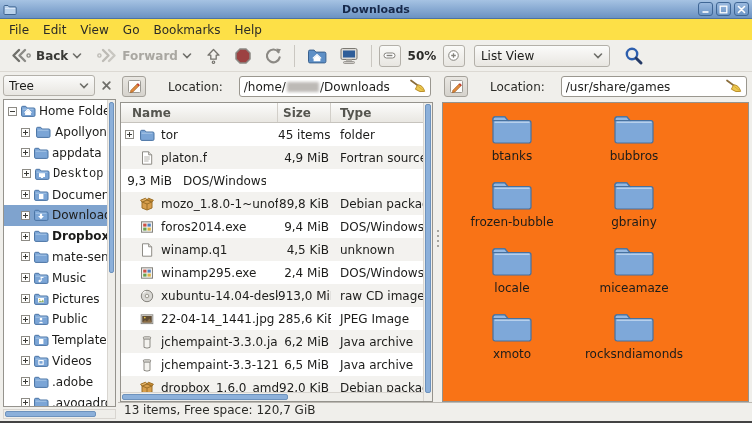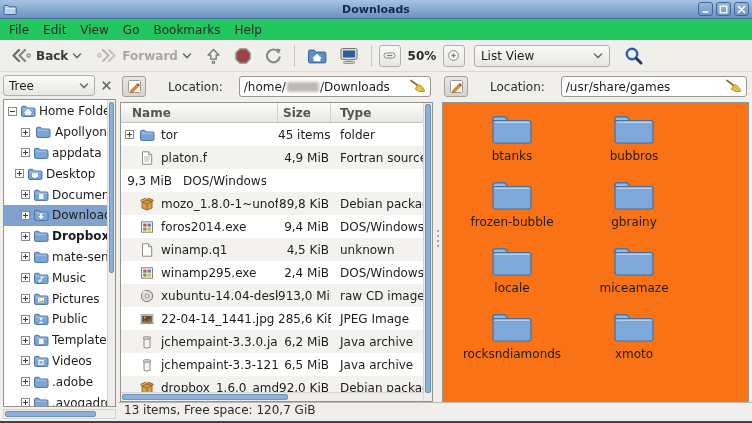--- a/index.html
+++ b/index.html
@@ -11,21 +11,21 @@
   
   .titlebar{height:18px;flex:none;display:flex;align-items:center;padding:0 3px;
     background:linear-gradient(#a6c3e3,#6b92c2);border-bottom:1px solid #4d73a1;position:relative}
   .win-icon{display:flex;z-index:1}
   .title{position:absolute;left:0;right:0;text-align:center;font-weight:bold;font-size:11px;color:#16284a}
   .win-controls{margin-left:auto;display:flex;gap:3px;z-index:1}
   .wbtn{width:15px;height:14px;border:1px solid #3f6695;border-radius:3px;padding:0;
     background:linear-gradient(#9ab9de,#6d96c6);display:flex;align-items:center;justify-content:center}
 
   
-  .menubar{height:21px;flex:none;background:#22c55e;display:flex;align-items:center;padding:0 2px}
+  .menubar{height:21px;flex:none;background:#fde047;display:flex;align-items:center;padding:0 2px}
   .menu-item{padding:0 7px;line-height:20px;color:#2b2b28}
 
   
   .toolbar{height:31px;flex:none;background:#f0efeb;display:flex;align-items:center;padding:0 4px;gap:2px;
     border-bottom:1px solid #dcd9d3}
   .tb-btn{display:flex;align-items:center;gap:4px;padding:3px 6px;background:transparent;border:0;font:inherit}
   .tb-label{font-weight:bold;color:#3a3a36}
   .tb-btn.disabled .tb-label{color:#a9a7a1}
   .tb-icon-btn{padding:3px 5px;background:none;border:0;display:flex;align-items:center}
   .tb-sep{width:1px;height:22px;background:#cac7c1;margin:0 5px;flex:none}
@@ -333,21 +333,21 @@
                 </svg>
               </span>
               <span class="tree-icon">
                 <svg width="16" height="16" viewBox="0 0 16 16">
                   <path d="M1.5 4.5 q0-1.2 1.2-1.2 h3 l1.5 1.7 h6.6 q1.2 0 1.2 1.2 v6 q0 1.2-1.2 1.2 h-11 q-1.2 0-1.2-1.2 z" fill="#7ba5d6" stroke="#4a74a4"></path>
                   <path d="M2.6 6.2 h10.8" stroke="#aac8e8" fill="none"></path>
                 </svg>
               </span>
               <span class="tree-label">appdata</span>
             </div>
-            <div class="tree-row" style="padding-left: 11px;">
+            <div class="tree-row" style="padding-left: 18px; font-family: Liberation Mono, monospace;">
               <span class="expander">
                 <svg width="9" height="9" viewBox="0 0 9 9">
                   <rect x="0.5" y="0.5" width="8" height="8" fill="#fdfdfc" stroke="#8d8b85"></rect>
                   <path d="M2 4.5 h5" stroke="#3b3b37"></path>
                   <path d="M4.5 2 v5" stroke="#3b3b37"></path>
                 </svg>
               </span>
               <span class="tree-icon">
                 <svg width="16" height="16" viewBox="0 0 16 16">
                   <path d="M1.5 4.5 q0-1.2 1.2-1.2 h3 l1.5 1.7 h6.6 q1.2 0 1.2 1.2 v6 q0 1.2-1.2 1.2 h-11 q-1.2 0-1.2-1.2 z" fill="#7ba5d6" stroke="#4a74a4"></path>
@@ -881,31 +881,31 @@
                   <div class="gi-label">miceamaze</div>
                 </div>
                 <div class="grid-item">
                   <div>
                     <svg width="42" height="34" viewBox="0 0 42 34">
                       <path d="M2 7 q0-2.2 2.2-2.2 h9.6 l3.2 3.8 h20.8 q2.2 0 2.2 2.2 v18 q0 2.2-2.2 2.2 H4.2 q-2.2 0-2.2-2.2 z" fill="#7ea8d9" stroke="#47719f" stroke-width="1.2"></path>
                       <path d="M2 7 q0-2.2 2.2-2.2 h9.6 l3.2 3.8 H2z" fill="#96b9e2" stroke="#47719f" stroke-width="1.2"></path>
                       <path d="M3.6 10.2 h35" stroke="#b7d0ec" fill="none" stroke-width="1.4"></path>
                     </svg>
                   </div>
-                  <div class="gi-label">rocksndiamonds</div>
+                  <div class="gi-label">xmoto</div>
                 </div>
                 <div class="grid-item">
                   <div>
                     <svg width="42" height="34" viewBox="0 0 42 34">
                       <path d="M2 7 q0-2.2 2.2-2.2 h9.6 l3.2 3.8 h20.8 q2.2 0 2.2 2.2 v18 q0 2.2-2.2 2.2 H4.2 q-2.2 0-2.2-2.2 z" fill="#7ea8d9" stroke="#47719f" stroke-width="1.2"></path>
                       <path d="M2 7 q0-2.2 2.2-2.2 h9.6 l3.2 3.8 H2z" fill="#96b9e2" stroke="#47719f" stroke-width="1.2"></path>
                       <path d="M3.6 10.2 h35" stroke="#b7d0ec" fill="none" stroke-width="1.4"></path>
                     </svg>
                   </div>
-                  <div class="gi-label">xmoto</div>
+                  <div class="gi-label">rocksndiamonds</div>
                 </div>
               </div>
           </div>
         </div>
 
       </div>
       <div class="statusbar">
         <span>13 items, Free space: 120,7 GiB</span>
       </div>
     </div>

